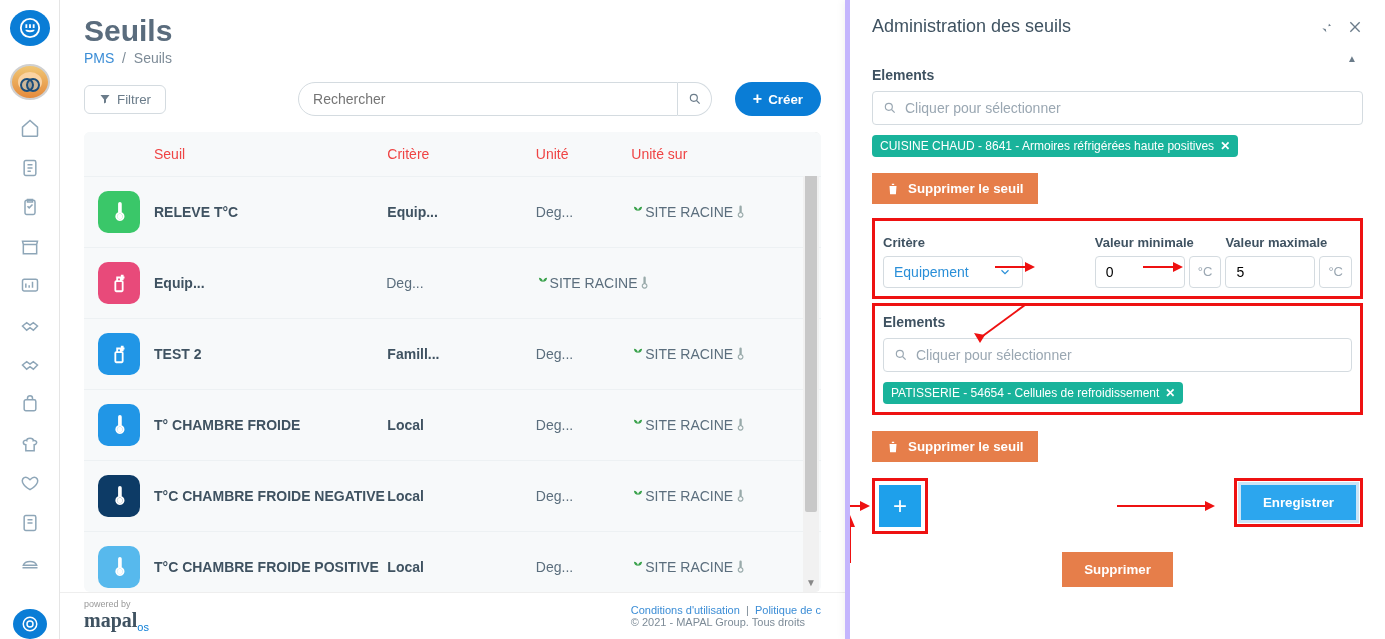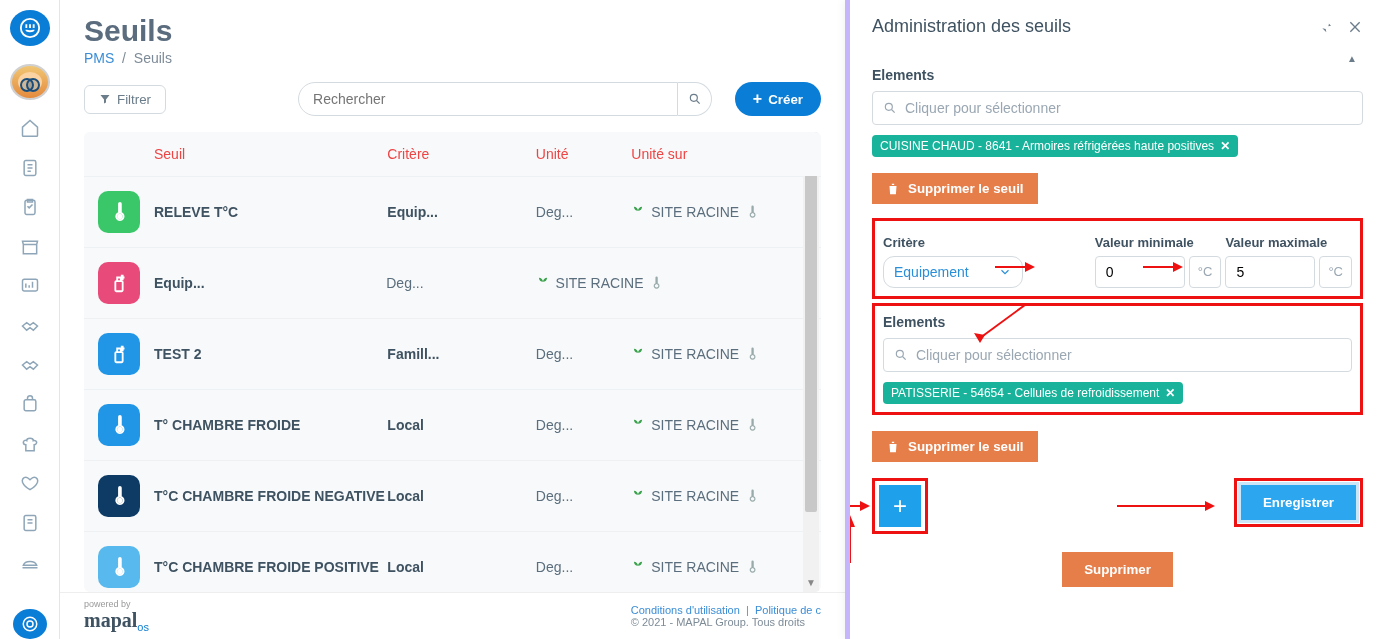--- a/index.html
+++ b/index.html
@@ -37,21 +37,21 @@
 .row{display:flex; align-items:center; padding:14px 20px 14px 14px; border-top:1px solid #edf1f3;}
 .row-icon{width:42px; height:42px; border-radius:10px; display:flex; align-items:center; justify-content:center; margin-right:14px; color:#fff;}
 .c-green{background:#3ac769;}
 .c-pink{background:#e84a7a;}
 .c-blue{background:#2196e6;}
 .c-dblue{background:#0d3b66;}
 .c-lblue{background:#57b9ed;}
 .cell-seuil{flex:2.2; font-weight:600; color:#3f5261;}
 .cell-crit{flex:1.4; font-weight:700; color:#3f5261;}
 .cell-unit{flex:0.9; color:#5b6e7d;}
-.cell-cree{flex:1.6; color:#5b6e7d; display:flex; align-items:center; gap:6px;}
+.cell-cree{flex:1.6; color:#5b6e7d; display:flex; align-items:center; }
 .sprout{color:#3aa24c;}
 .footer{display:flex; align-items:center; justify-content:space-between; padding:6px 24px; border-top:1px solid #eee;}
 .mapal{color:#3f5261;}
 .mapal small{display:block; font-size:9px; color:#999;}
 .mapal b{font-family:cursive; font-size:20px; font-weight:600;}
 .flinks{font-size:11px; color:#7d8b97;}
 .flinks a{color:#3b8dd6; text-decoration:none;}
 .panel{width:540px; border-left:5px solid #c4b5fd; box-shadow:-2px 0 8px rgba(0,0,0,.05); display:flex; flex-direction:column; overflow-y:auto; position:relative;}
 .panel-head{display:flex; align-items:center; padding:16px 22px; font-size:18px; color:#3f5261;}
 .panel-head .sp{flex:1;}
@@ -62,21 +62,21 @@
 .el-search{border:1px solid #d4dbe0; border-radius:4px; display:flex; align-items:center; padding:8px 10px; color:#9aa7b2;}
 .el-search svg{margin-right:8px;}
 .tag{display:inline-flex; align-items:center; background:#19b39b; color:#fff; border-radius:4px; font-size:12px; padding:4px 8px; margin-top:10px; gap:6px;}
 .tag .x{cursor:pointer; font-weight:700;}
 .del-btn{background:#e67e4a; color:#fff; border:none; padding:8px 14px; margin-top:16px; display:flex; align-items:center; gap:8px; cursor:pointer; font-weight:600;}
 .redbox{border:3px solid #e11; padding:8px; margin-top:14px; position:relative;}
 .crit-row{display:flex; gap:4px; align-items:flex-end; margin-top:6px;}
 .crit-col{display:flex; flex-direction:column;}
 .crit-col label{font-weight:700; color:#3f5261; font-size:13px; margin-bottom:6px;}
 .ip{border:1px solid #d4dbe0; border-radius:4px; padding:7px 10px; font-size:14px;}
-.sel{color:#2a8fd8; display:flex; align-items:center; justify-content:space-between; width:140px;border-radius:11px;}
+.sel{color:#2a8fd8; display:flex; align-items:center; justify-content:space-between; width:140px;}
 .unit-badge{border:1px solid #d4dbe0; border-radius:4px; padding:7px 8px; color:#9aa7b2; font-size:13px;}
 .redsmall{border:3px solid #e11; padding:4px; display:inline-block;}
 .add-btn{width:42px; height:42px; background:#1ea0eb; color:#fff; font-size:24px; border:none; display:flex; align-items:center; justify-content:center; cursor:pointer;}
 .save-wrap{border:3px solid #e11; padding:4px; display:inline-block; float:right;}
 .save-btn{background:#2ca6ee; color:#fff; border:none; padding:10px 22px; font-weight:600; cursor:pointer; box-shadow:0 0 0 3px #cce5f7;}
 .sup-btn{background:#e67e4a; color:#fff; border:none; padding:10px 22px; font-weight:600; cursor:pointer; display:block;margin:18px auto 0;}
 .arrow{position:absolute; pointer-events:none;}
 svg{display:block;}
 .track{position:absolute; right:2px; top:0; bottom:0; width:16px; background:#f1f1f1;}
 .thumb{position:absolute; left:2px; right:2px; top:0; height:380px; background:#c8c8c8; border-radius:2px;}

